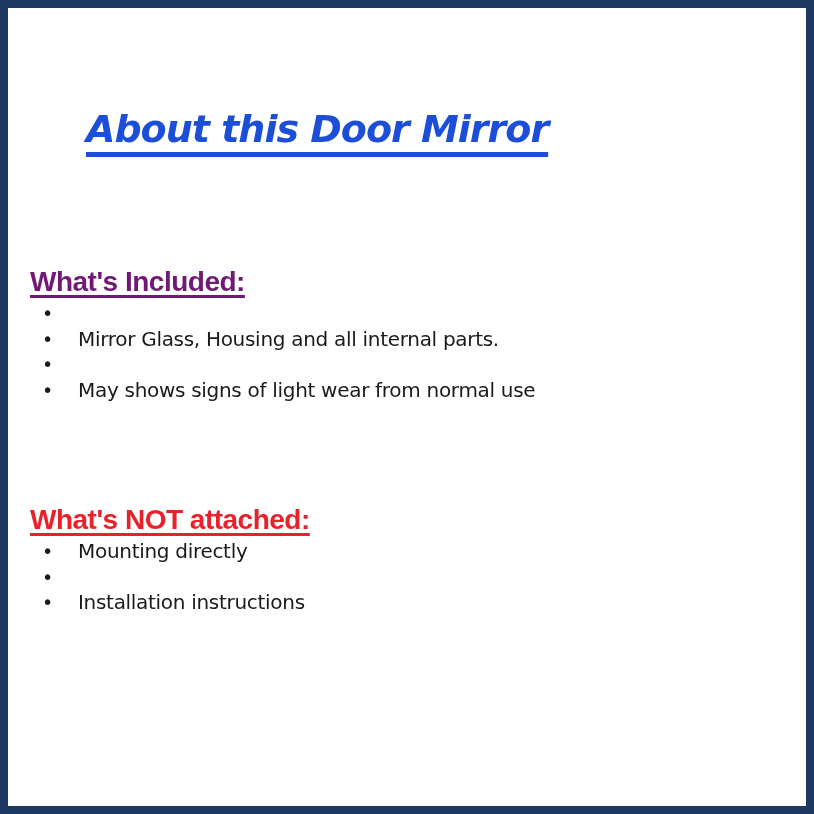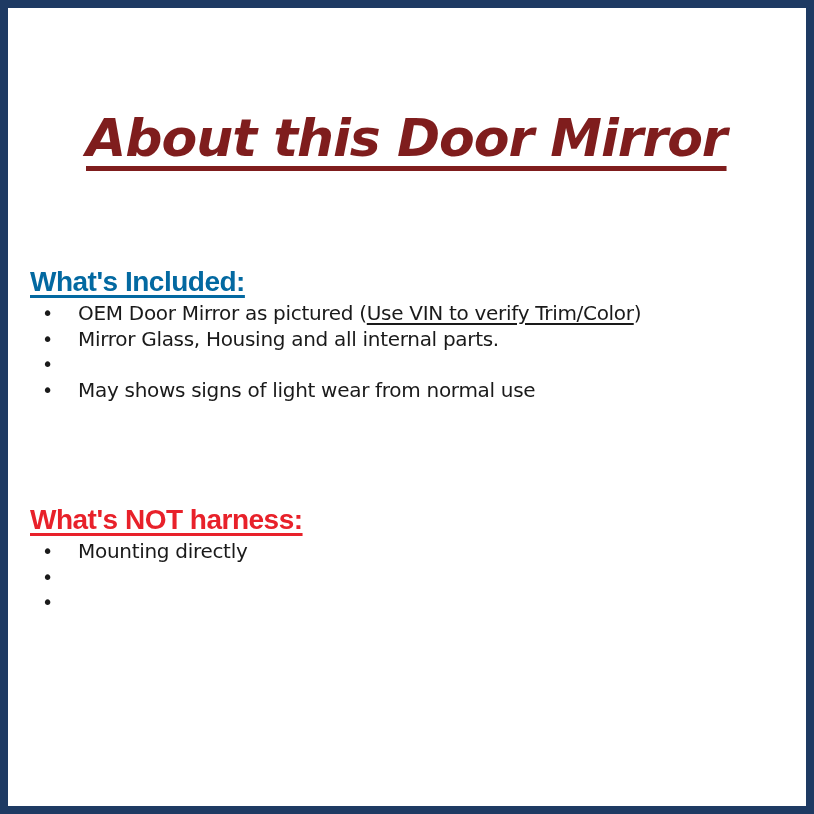--- a/index.html
+++ b/index.html
@@ -18,44 +18,44 @@
     font-family: "DejaVu Sans", sans-serif;
   }
   .page-title {
     position: absolute;
     left: 78px;
     top: 98px;
     margin: 0;
     font-family: "DejaVu Sans", sans-serif;
     font-style: italic;
     font-weight: bold;
-    font-size: 52px;
+    font-size: 38px;
     line-height: 1.25;
     letter-spacing: -1px;
-    color: #7f1d1d;
+    color: #1d4ed8;
     text-decoration: underline;
     text-decoration-thickness: 5px;
     text-underline-offset: 10px;
     white-space: nowrap;
   }
   .section-heading {
     position: absolute;
     left: 22px;
     margin: 0;
     font-family: "Liberation Sans", sans-serif;
     font-weight: bold;
     font-size: 28px;
     line-height: 1.15;
     letter-spacing: -0.5px;
     text-decoration: underline;
     text-decoration-thickness: 3px;
     text-underline-offset: 4px;
     white-space: nowrap;
   }
-  .heading-included { top: 258px; color: #0369a1; }
+  .heading-included { top: 258px; color: #701a75; }
   .heading-not-included { top: 496px; color: #e8212a; }
   .bullet-list {
     position: absolute;
     left: 22px;
     right: 10px;
     margin: 0;
     padding: 0;
     list-style: none;
   }
   .list-included { top: 293px; }
@@ -90,46 +90,46 @@
 <div class="canvas">
 
   <h1 class="page-title">About this Door Mirror</h1>
 
   <section>
     <h2 class="section-heading heading-included">What's Included:</h2>
 
     <ul class="bullet-list list-included">
       <li>
         <span class="bullet">•</span>
-        <span class="li-text"><span>OEM Door Mirror as pictured (</span><span class="u">Use VIN to verify Trim/Color</span><span>)</span></span>
       </li>
       <li>
         <span class="bullet">•</span>
         <span class="li-text"><span>Mirror Glass, Housing and all internal parts.</span><span class="u"></span><span></span></span>
       </li>
       <li>
         <span class="bullet">•</span>
       </li>
       <li>
         <span class="bullet">•</span>
         <span class="li-text"><span>May shows signs of light wear from normal use</span><span class="u"></span><span></span></span>
       </li>
     </ul>
   </section>
 
   <section>
-    <h2 class="section-heading heading-not-included">What's NOT harness:</h2>
+    <h2 class="section-heading heading-not-included">What's NOT attached:</h2>
 
     <ul class="bullet-list list-not-included">
       <li>
         <span class="bullet">•</span>
         <span class="li-text"><span>Mounting directly</span></span>
       </li>
       <li>
         <span class="bullet">•</span>
       </li>
       <li>
         <span class="bullet">•</span>
+        <span class="li-text"><span>Installation instructions</span></span>
       </li>
     </ul>
   </section>
 
 </div>
 
 </body></html>

